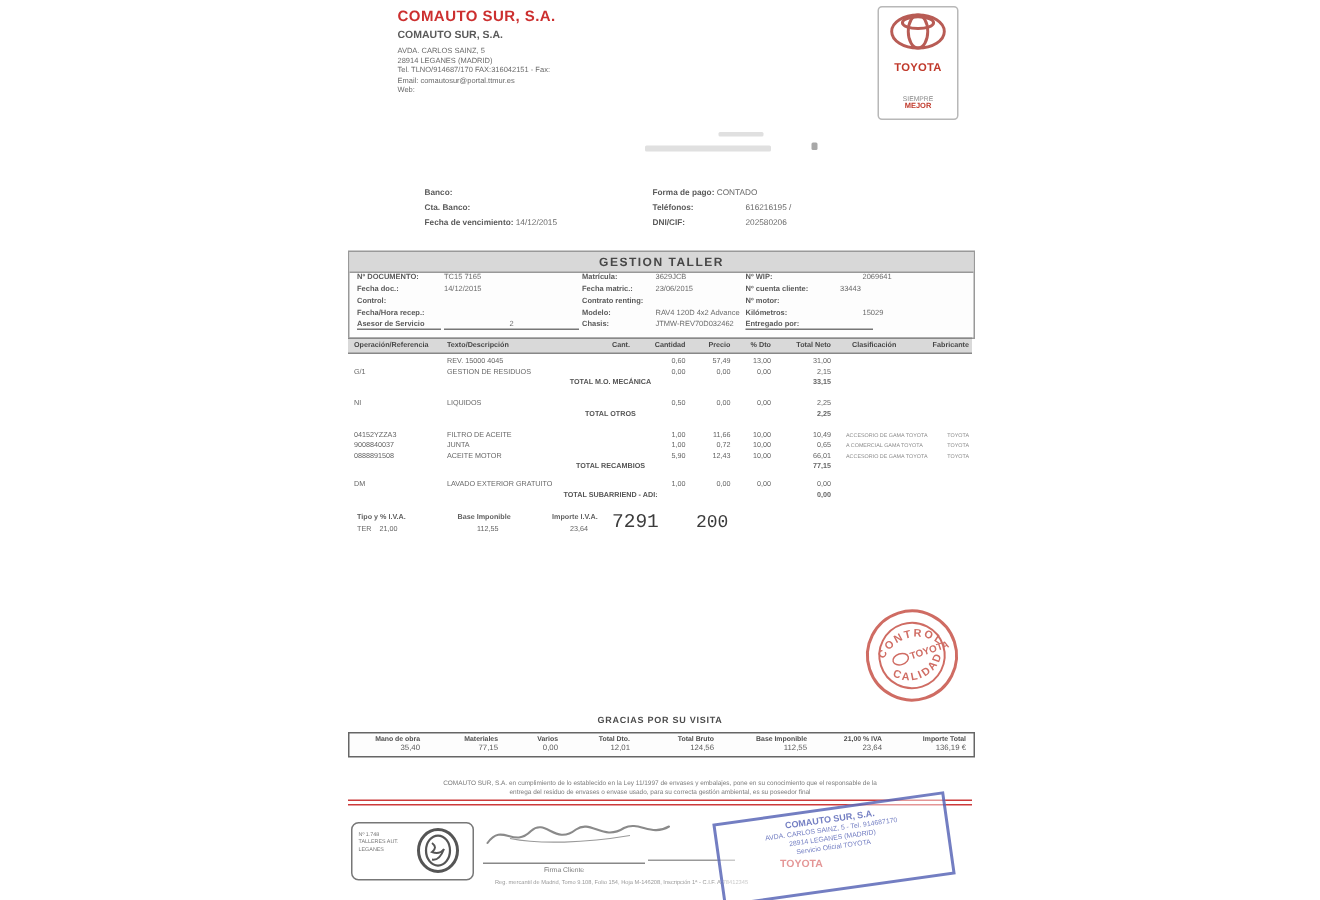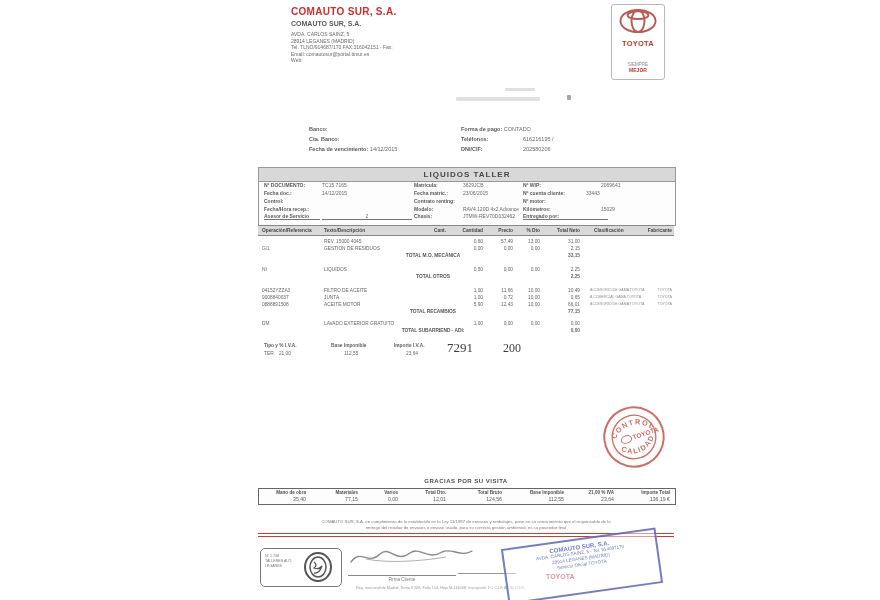--- a/index.html
+++ b/index.html
@@ -1,18 +1,18 @@
 <!DOCTYPE html>
 <html><head>
 <meta charset="utf-8">
 <style>
   html,body{margin:0;padding:0;background:#fff;}
   .page{position:relative;width:880px;height:600px;background:#ffffff;overflow:hidden;
         font-family:"Liberation Sans",sans-serif;color:#555;}
-  .scan{position:absolute;inset:0;filter:blur(0.3px);margin-left:26px;}
+  .scan{position:absolute;inset:0;filter:blur(0.3px);}
   .abs{position:absolute;}
   
   .dealer-red{position:absolute;left:265px;top:6px;font-size:10px;font-weight:bold;color:#cc2f2f;letter-spacing:.3px;}
   .dealer-black{position:absolute;left:265px;top:20px;font-size:7px;font-weight:bold;color:#5a5a5a;}
   .dealer-addr{position:absolute;left:265px;top:31px;font-size:5px;line-height:6.5px;color:#6a6a6a;}
   .toyota-box{position:absolute;left:585px;top:4px;width:52px;height:74px;border:1px solid #b8b8b8;border-radius:3px;text-align:center;background:#fff;}
   .toyota-name{font-size:7.5px;font-weight:bold;color:#c0392b;margin-top:1px;letter-spacing:.2px;}
   .toyota-tag1{font-size:4.5px;color:#8a8a8a;margin-top:14px;}
   .toyota-tag2{font-size:5px;font-weight:bold;color:#c0392b;}
   .smudge{position:absolute;background:#e0e0e0;border-radius:1px;}
@@ -38,21 +38,21 @@
   .c-cantidad{right:191px;width:40px;text-align:right;}
   .c-precio{right:161px;width:34px;text-align:right;}
   .c-dto{right:134px;width:30px;text-align:right;}
   .c-total{right:94px;width:42px;text-align:right;}
   .c-clasif{left:332px;width:52px;font-size:3.6px !important;color:#8d8d8d !important;}
   .c-fab{right:2px;width:30px;text-align:right;font-size:3.6px !important;color:#8d8d8d !important;}
   .c-totlabel{left:100px;width:150px;text-align:center;font-weight:bold;color:#555 !important;}
   
   .ivalbl{position:absolute;font-size:4.8px;font-weight:bold;color:#5f5f5f;white-space:nowrap;}
   .ivaval{position:absolute;font-size:4.8px;color:#666;white-space:nowrap;}
-  .digital{position:absolute;font-family:Liberation Serif, serif;color:#3c3c3c;margin-left:39px;}
+  .digital{position:absolute;font-family:Liberation Mono, monospace;color:#3c3c3c;}
   
   .ctrl-stamp{position:absolute;left:574px;top:404px;width:68px;height:66px;transform:rotate(-18deg);opacity:.8;}
   
   .thanks{position:absolute;left:232px;top:478px;width:416px;text-align:center;font-size:6px;font-weight:bold;color:#4c4c4c;letter-spacing:.5px;}
   .sumtable{position:absolute;left:232px;top:488px;width:416px;border:1.5px solid #666;background:#fdfdfd;}
   .sumrow{display:flex;}
   .sumrow span{display:block;text-align:right;padding:1px 5px 0 0;box-sizing:border-box;white-space:nowrap;}
   .sumhead span{font-size:4.6px;font-weight:bold;color:#4f4f4f;}
   .sumvals span{font-size:5.2px;color:#5c5c5c;padding-bottom:2px;}
   .sc0{width:52px;}.sc1{width:52px;}.sc2{width:40px;}.sc3{width:48px;}
@@ -113,21 +113,21 @@
     <div class="bankline" style="left:435px;top:126px;">
       <span class="lbl">Forma de pago:</span>
       <span>CONTADO</span>
     </div>
     <div class="bankline" style="left:435px;top:136px;"><span class="lbl">Teléfonos:</span></div>
     <div class="bankline" style="left:497px;top:136px;">616216195 /</div>
     <div class="bankline" style="left:435px;top:146px;"><span class="lbl">DNI/CIF:</span></div>
     <div class="bankline" style="left:497px;top:146px;">202580206</div>
 
     <div class="fbox">
-      <div class="ftitle">LIQUIDOS TALLER</div>
+      <div class="ftitle">GESTION TALLER</div>
     </div>
 
     <div class="fl" style="left:238px;top:182px;">Nº DOCUMENTO:</div>
     <div class="fv" style="left:296px;top:182px;">TC15 7165</div>
     <div class="fl" style="left:238px;top:190px;">Fecha doc.:</div>
     <div class="fv" style="left:296px;top:190px;">14/12/2015</div>
     <div class="fl" style="left:238px;top:198px;">Control:</div>
     <div class="fl" style="left:238px;top:206px;">Fecha/Hora recep.:</div>
     <div class="fl uline" style="left:238px;top:213px;width:56px;">Asesor de Servicio</div>
     <div class="fv uline" style="left:296px;top:213px;width:90px;text-align:center;">2</div>

